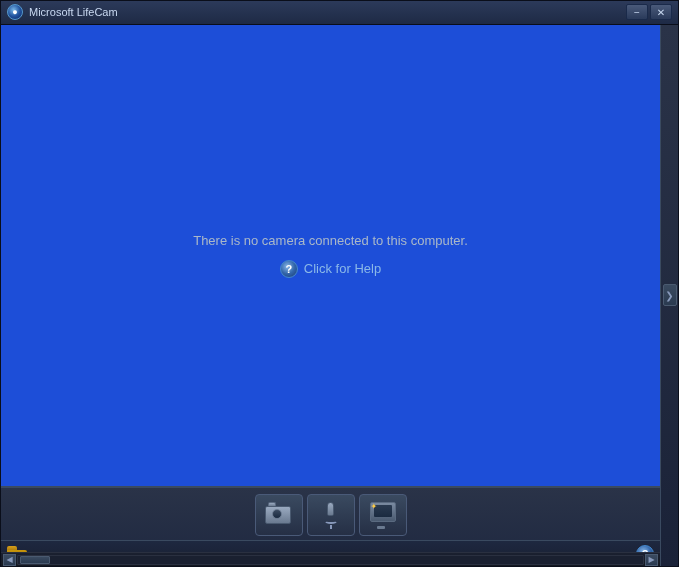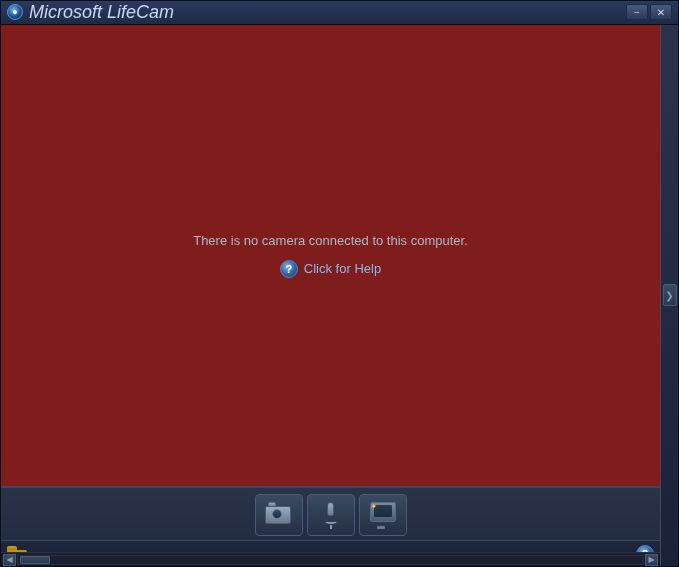--- a/index.html
+++ b/index.html
@@ -37,23 +37,22 @@
       border: 1px solid #5599cc;
       display: flex;
       align-items: center;
       justify-content: center;
       font-size: 9px;
       color: white;
     }
 
     .title-bar-title {
       color: #c8d8f0;
-      font-size: 18px;
+      font-size: 11px;
       font-weight: normal;
-      font-style: italic;
     }
 
     .title-bar-controls {
       display: flex;
       gap: 2px;
     }
 
     .title-btn {
       width: 22px;
       height: 16px;
@@ -71,21 +70,21 @@
     
     .app-container {
       display: flex;
       height: calc(567px - 24px);
       position: relative;
     }
 
     
     .camera-view {
       flex: 1;
-      background: #7f1d1d;
+      background: #1d4ed8;
       position: relative;
       display: flex;
       flex-direction: column;
       align-items: center;
       justify-content: center;
     }
 
     .no-camera-text {
       color: #aab8c8;
       font-size: 13px;

